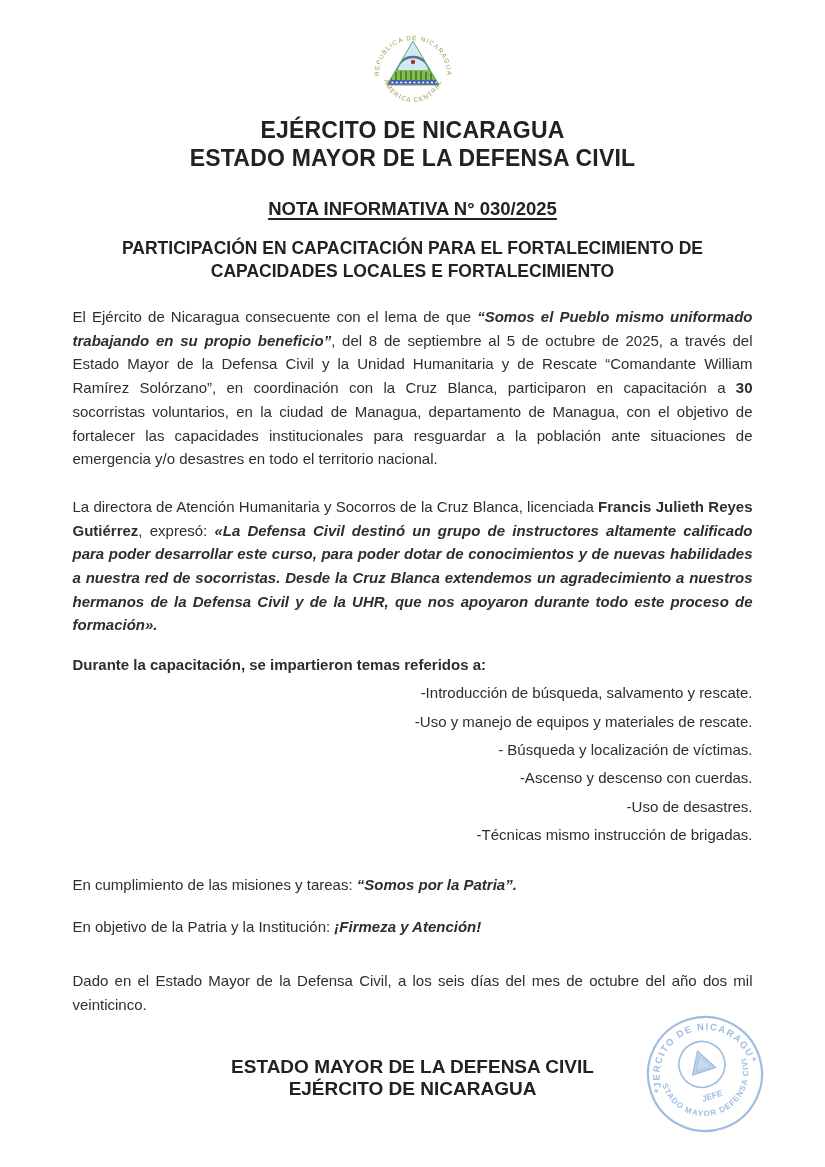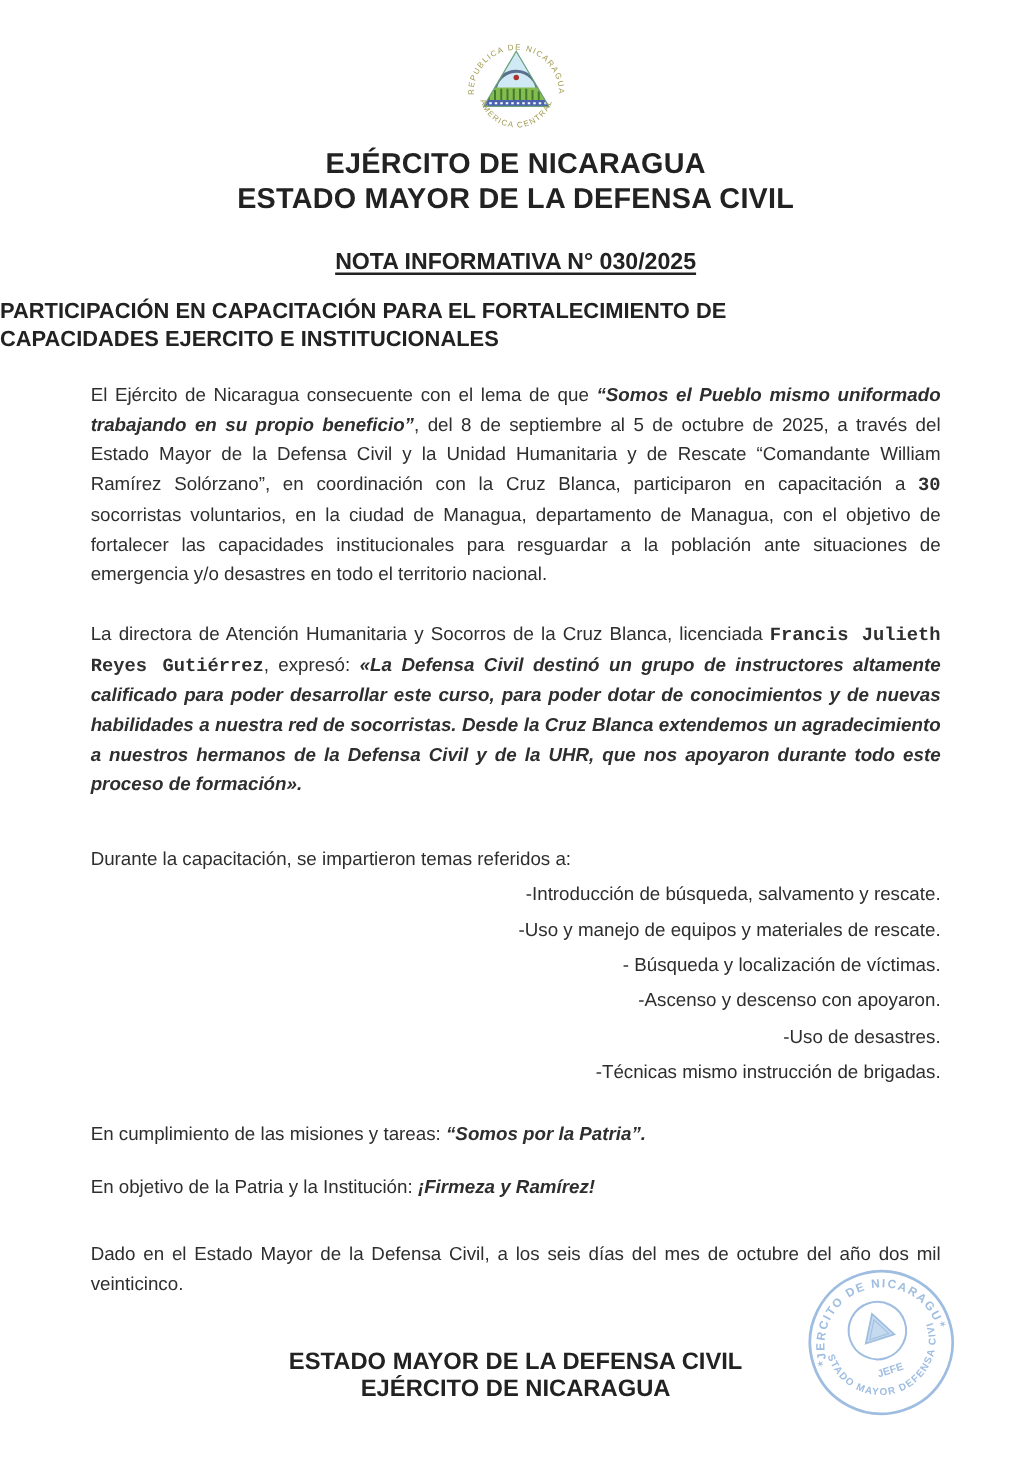--- a/index.html
+++ b/index.html
@@ -27,42 +27,43 @@
     text-align:center;
     font-weight:bold;
     font-size:18.5px;
     color:#222;
     text-decoration:underline;
     text-decoration-thickness:2px;
     text-underline-offset:3px;
   }
   .doc-title{
     margin-top:17px;
+    text-align:center;
     font-weight:bold;
     font-size:17.5px;
     line-height:23px;
     color:#222;
   }
   .body-col{width:680px;margin:0 auto;}
   p.body{
     font-size:15px;
     line-height:23.7px;
     text-align:justify;
     margin:0;
     color:#2e2e2e;
   }
   p.p1{margin-top:22px;}
   p.p2{margin-top:24px;}
-  p.intro{margin-top:36px;text-align:left;}
+  p.intro{margin-top:16px;text-align:left;font-weight:bold;}
   p.topic{margin-top:4.6px;text-align:right;}
   p.closing1{margin-top:26px;text-align:left;}
   p.closing2{margin-top:19px;text-align:left;}
   p.dateline{margin-top:30px;}
   .bi{font-weight:bold;font-style:italic;}
-  .b{font-weight:bold;font-family:Liberation Mono, monospace;}
+  .b{font-weight:bold;}
   .footer{
     margin-top:40px;
     text-align:center;
     font-weight:bold;
     font-size:19px;
     line-height:21.5px;
     color:#222;
   }
   .seal{
     position:absolute;
@@ -106,43 +107,43 @@
 
   <div class="org">
     <div>EJÉRCITO DE NICARAGUA</div>
     <div>ESTADO MAYOR DE LA DEFENSA CIVIL</div>
   </div>
 
   <div class="nota">NOTA INFORMATIVA N° 030/2025</div>
 
   <div class="doc-title">
     <div>PARTICIPACIÓN EN CAPACITACIÓN PARA EL FORTALECIMIENTO DE</div>
-    <div>CAPACIDADES EJERCITO E INSTITUCIONALES</div>
+    <div>CAPACIDADES LOCALES E FORTALECIMIENTO</div>
   </div>
 
   <div class="body-col">
 
     <p class="body p1"><span>El Ejército de Nicaragua consecuente con el lema de que </span><span class="bi">“Somos el Pueblo mismo uniformado trabajando en su propio beneficio”</span><span>, del 8 de septiembre al 5 de octubre de 2025, a través del Estado Mayor de la Defensa Civil y la Unidad Humanitaria y de Rescate “Comandante William Ramírez Solórzano”, en coordinación con la Cruz Blanca, participaron en capacitación a </span><span class="b">30</span><span> socorristas voluntarios, en la ciudad de Managua, departamento de Managua, con el objetivo de fortalecer las capacidades institucionales para resguardar a la población ante situaciones de emergencia y/o desastres en todo el territorio nacional.</span></p>
 
     <p class="body p2"><span>La directora de Atención Humanitaria y Socorros de la Cruz Blanca, licenciada </span><span class="b">Francis Julieth Reyes Gutiérrez</span><span>, expresó: </span><span class="bi">«La Defensa Civil destinó un grupo de instructores altamente calificado para poder desarrollar este curso, para poder dotar de conocimientos y de nuevas habilidades a nuestra red de socorristas. Desde la Cruz Blanca extendemos un agradecimiento a nuestros hermanos de la Defensa Civil y de la UHR, que nos apoyaron durante todo este proceso de formación».</span></p>
 
     <p class="body intro">Durante la capacitación, se impartieron temas referidos a:</p>
 
     <div>
       <p class="body topic">-Introducción de búsqueda, salvamento y rescate.</p>
       <p class="body topic">-Uso y manejo de equipos y materiales de rescate.</p>
       <p class="body topic">- Búsqueda y localización de víctimas.</p>
-      <p class="body topic">-Ascenso y descenso con apoyaron.</p>
+      <p class="body topic">-Ascenso y descenso con cuerdas.</p>
       <p class="body topic">-Uso de desastres.</p>
       <p class="body topic">-Técnicas mismo instrucción de brigadas.</p>
     </div>
 
     <p class="body closing1"><span>En cumplimiento de las misiones y tareas: </span><span class="bi">“Somos por la Patria”.</span></p>
 
-    <p class="body closing2"><span>En objetivo de la Patria y la Institución: </span><span class="bi">¡Firmeza y Ramírez!</span></p>
+    <p class="body closing2"><span>En objetivo de la Patria y la Institución: </span><span class="bi">¡Firmeza y Atención!</span></p>
 
     <p class="body dateline">Dado en el Estado Mayor de la Defensa Civil, a los seis días del mes de octubre del año dos mil veinticinco.</p>
   </div>
 
   <div class="footer">
     <div>ESTADO MAYOR DE LA DEFENSA CIVIL</div>
     <div>EJÉRCITO DE NICARAGUA</div>
   </div>
 
   <div class="seal">

